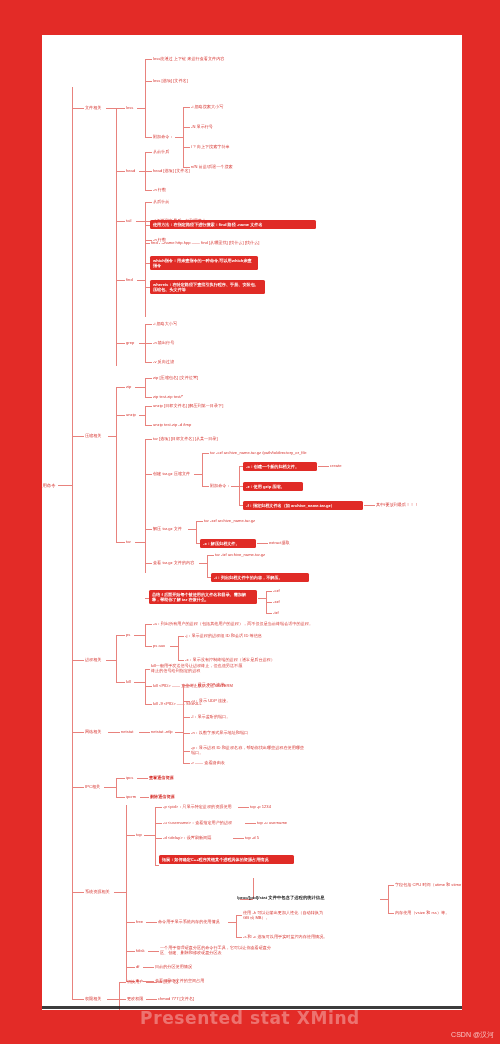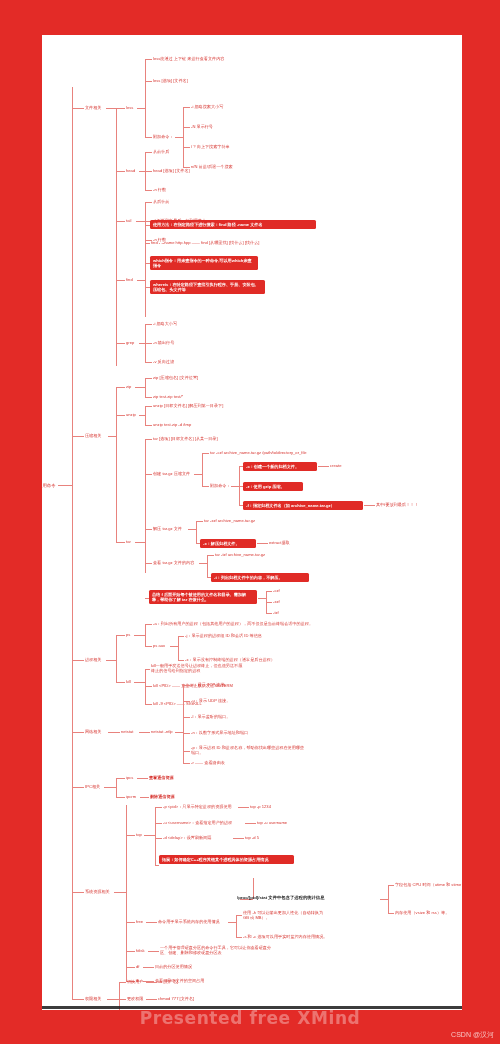--- a/index.html
+++ b/index.html
@@ -407,17 +407,17 @@
 
     <div class="lnk h" style="left:77px; top:964px; width:7px;"></div>
     <div class="node" style="left:85px; top:961px;">更改权限</div>
     <div class="lnk h" style="left:104px; top:964px; width:11px;"></div>
     <div class="node" style="left:116px; top:961px;">chmod 777 [文件名]</div>
 
   </div>
 
   <div id="footstrip"></div>
 
-  <div id="watermark">Presented free XMind</div>
+  <div id="watermark">Presented stat XMind</div>
 
   <div id="credit">CSDN @汉河</div>
 
 </div>
 
 </body></html>

